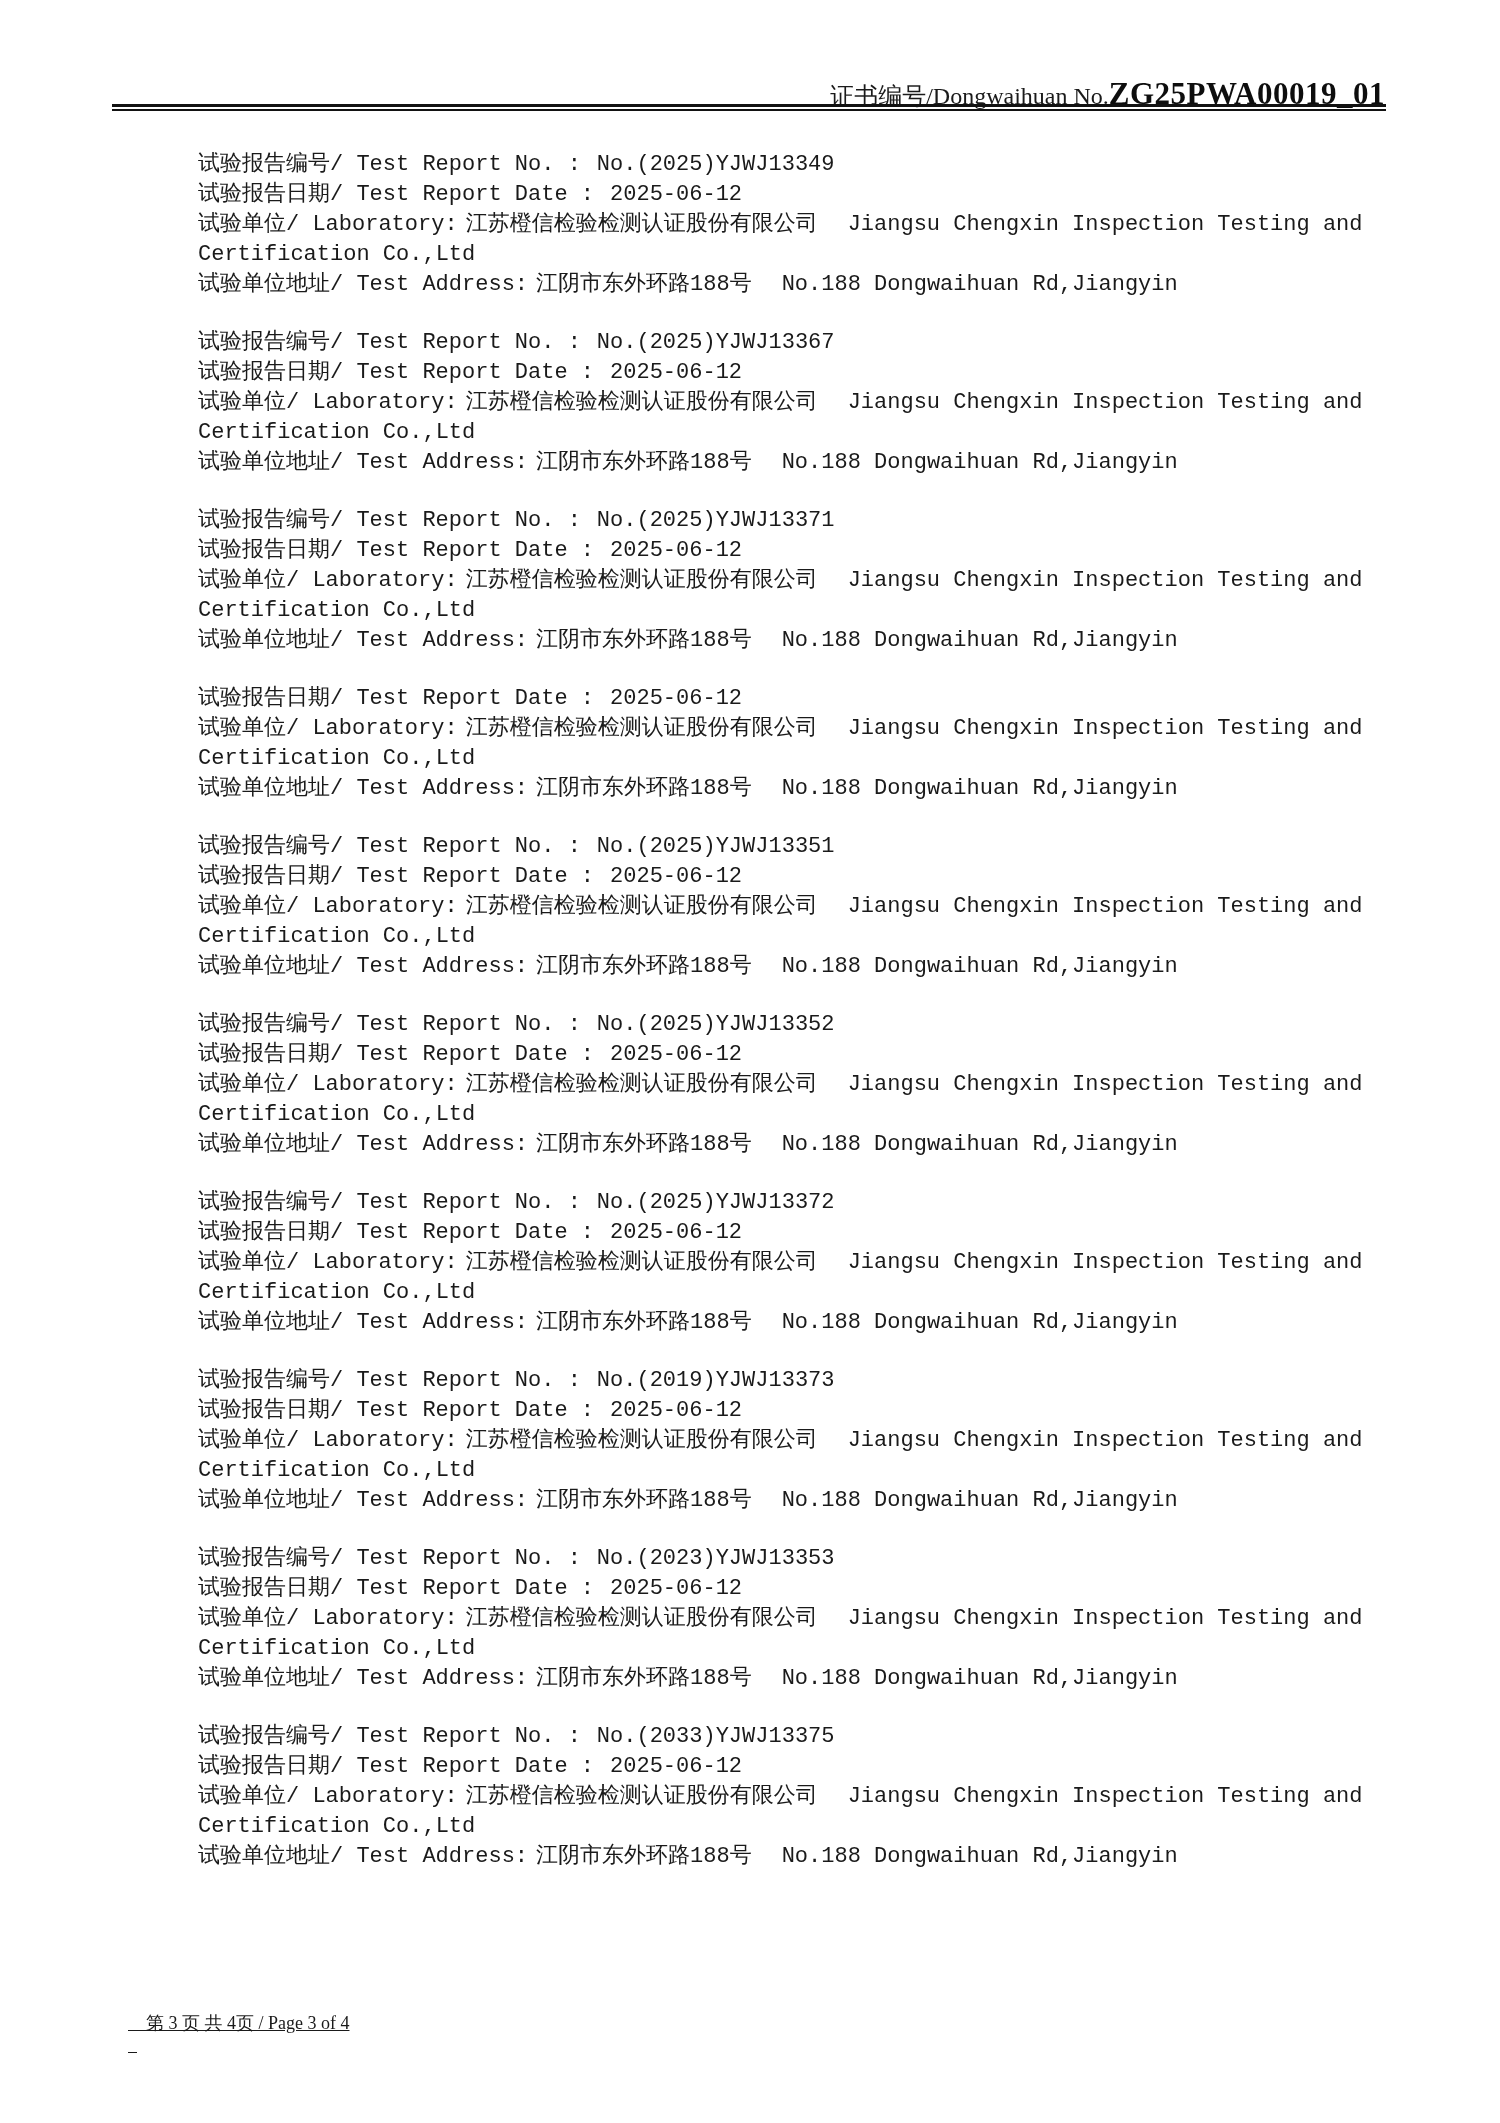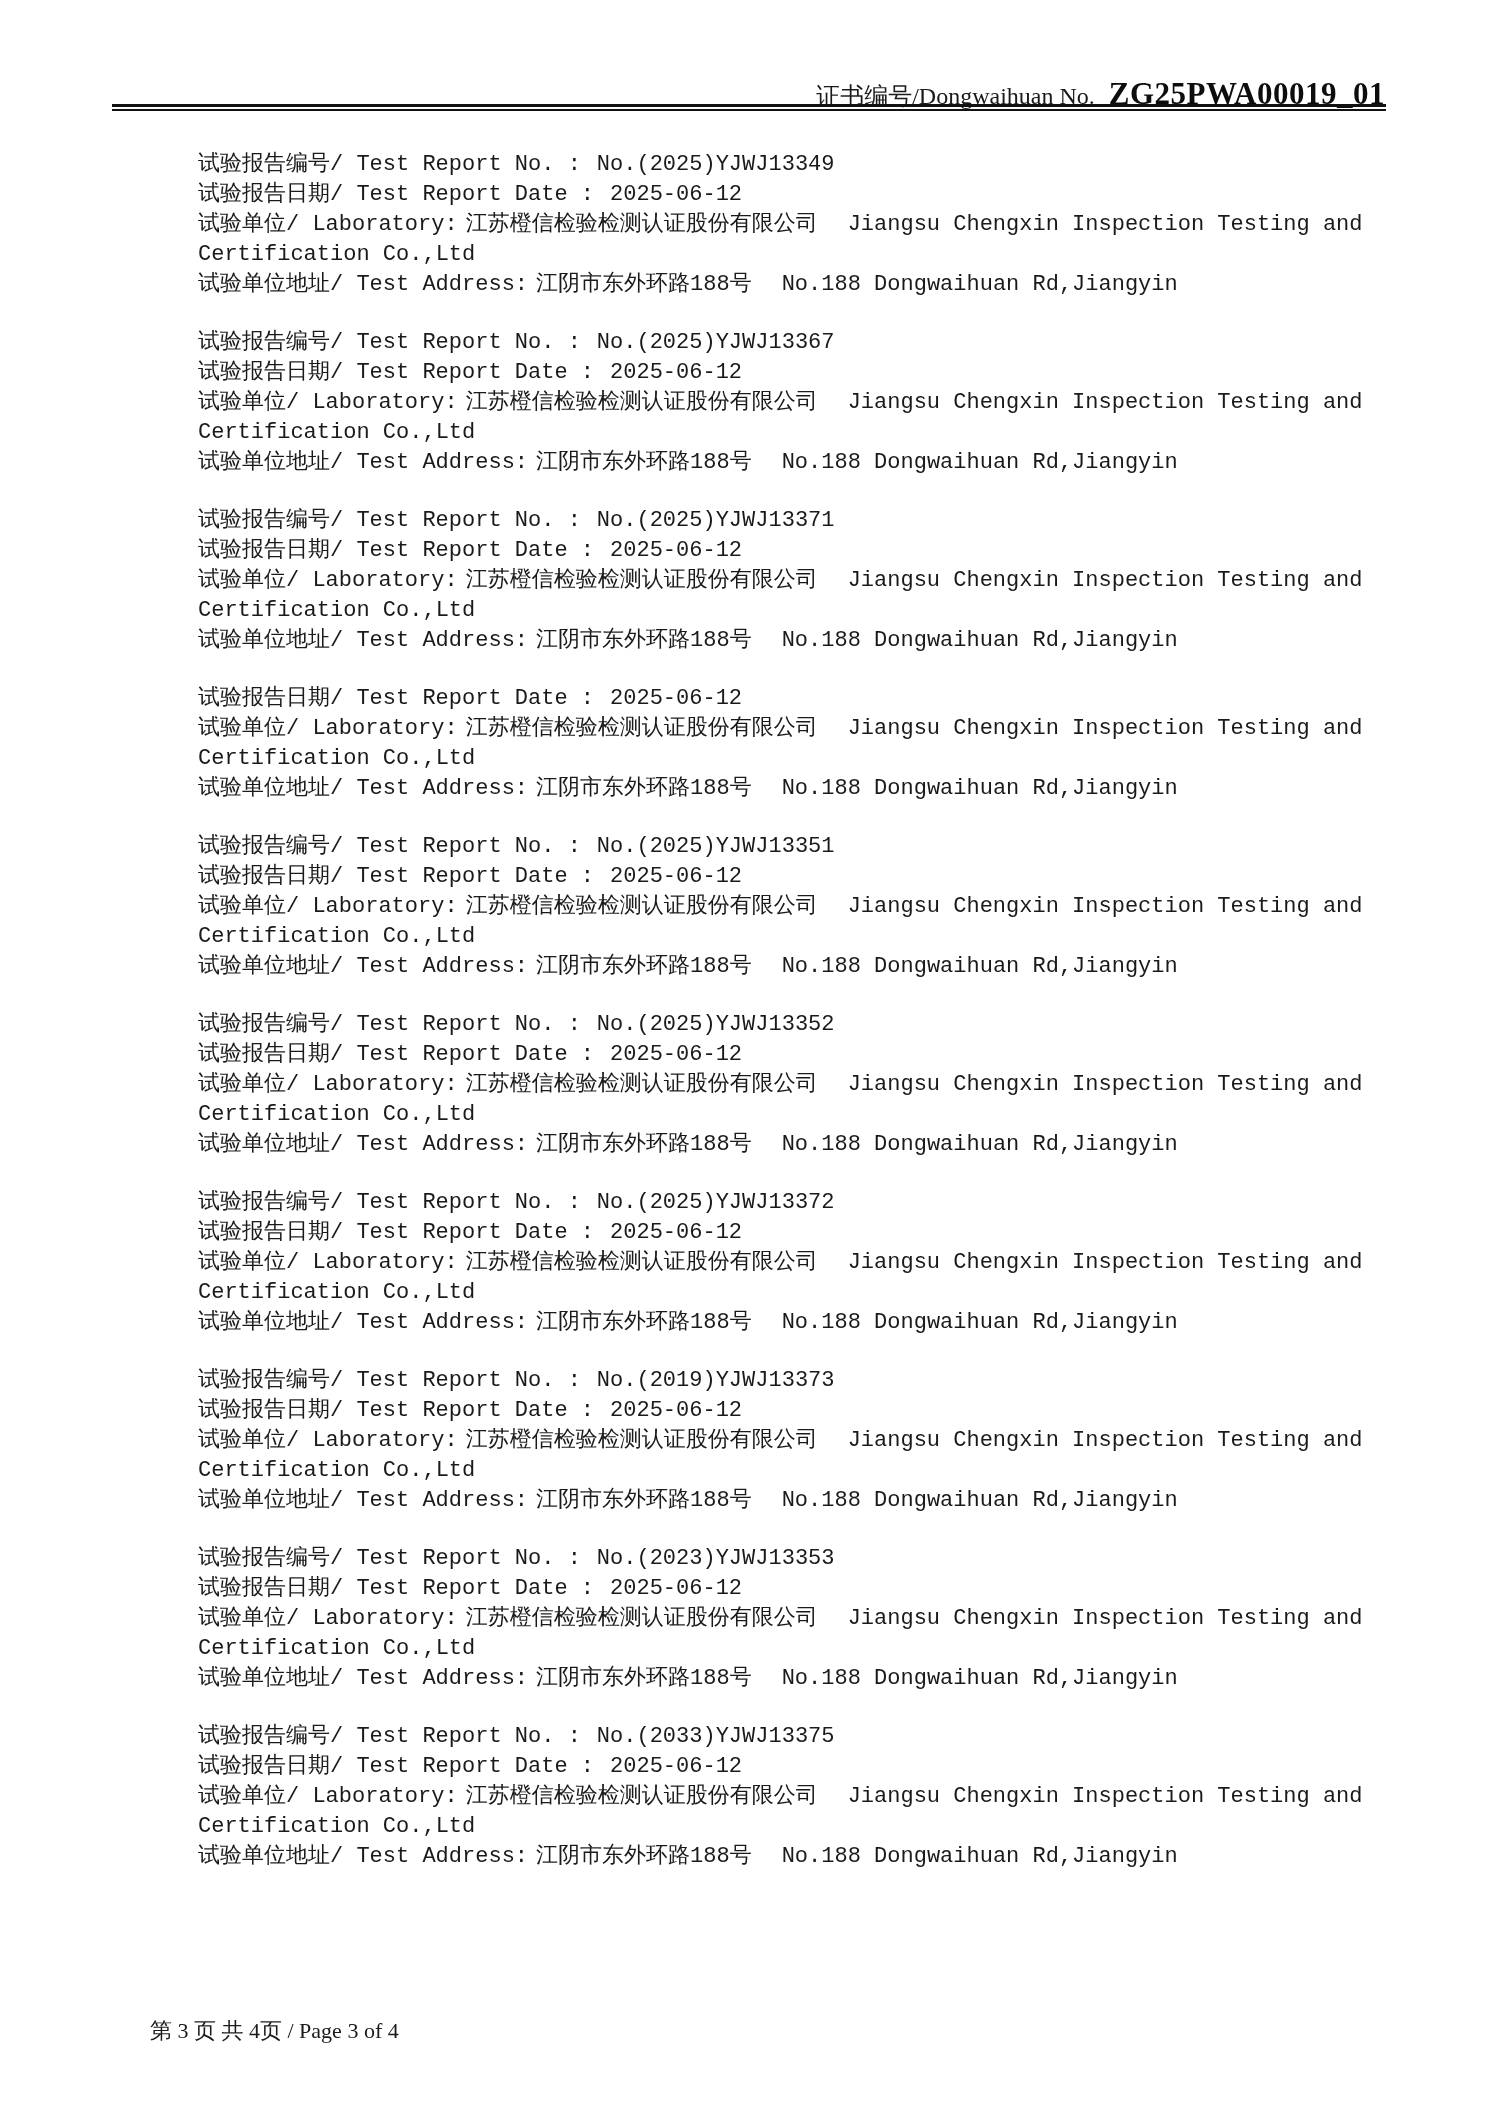--- a/index.html
+++ b/index.html
@@ -20,21 +20,20 @@
     font-family: "Liberation Serif", "DejaVu Serif", serif;
     white-space: pre;
   }
   .hdr .cert-label {
     font-size: 24px;
     color: #1a1a1a;
   }
   .hdr .cert-number {
     font-size: 31px;
     font-weight: bold;
-    margin-left: 14px;
     letter-spacing: 0.5px;
     color: #0d0d0d;
   }
   .rule {
     position: absolute;
     left: 112px;
     top: 104px;
     width: 1274px;
   }
   .rule-top { height: 3px; background: #121212; }
@@ -59,23 +58,24 @@
   .gap-sm { margin-left: 16px; }
   .gap-xs { margin-left: 8px; }
   .gap-lg { margin-left: 30px; }
 
   
   .ftr {
     position: absolute;
     left: 128px;
     top: 1990px;
     font-family: "Liberation Serif", "DejaVu Serif", serif;
-    font-size: 22px;
+    font-size: 18px;
     white-space: pre;
     color: #1a1a1a;
+    text-decoration: underline;
   }
 </style>
 </head>
 <body>
 
 <div class="page">
 
   <div class="hdr">
     <span class="cert-label">证书编号/Dongwaihuan No.</span><span class="cert-number">ZG25PWA00019_01</span>
   </div>

